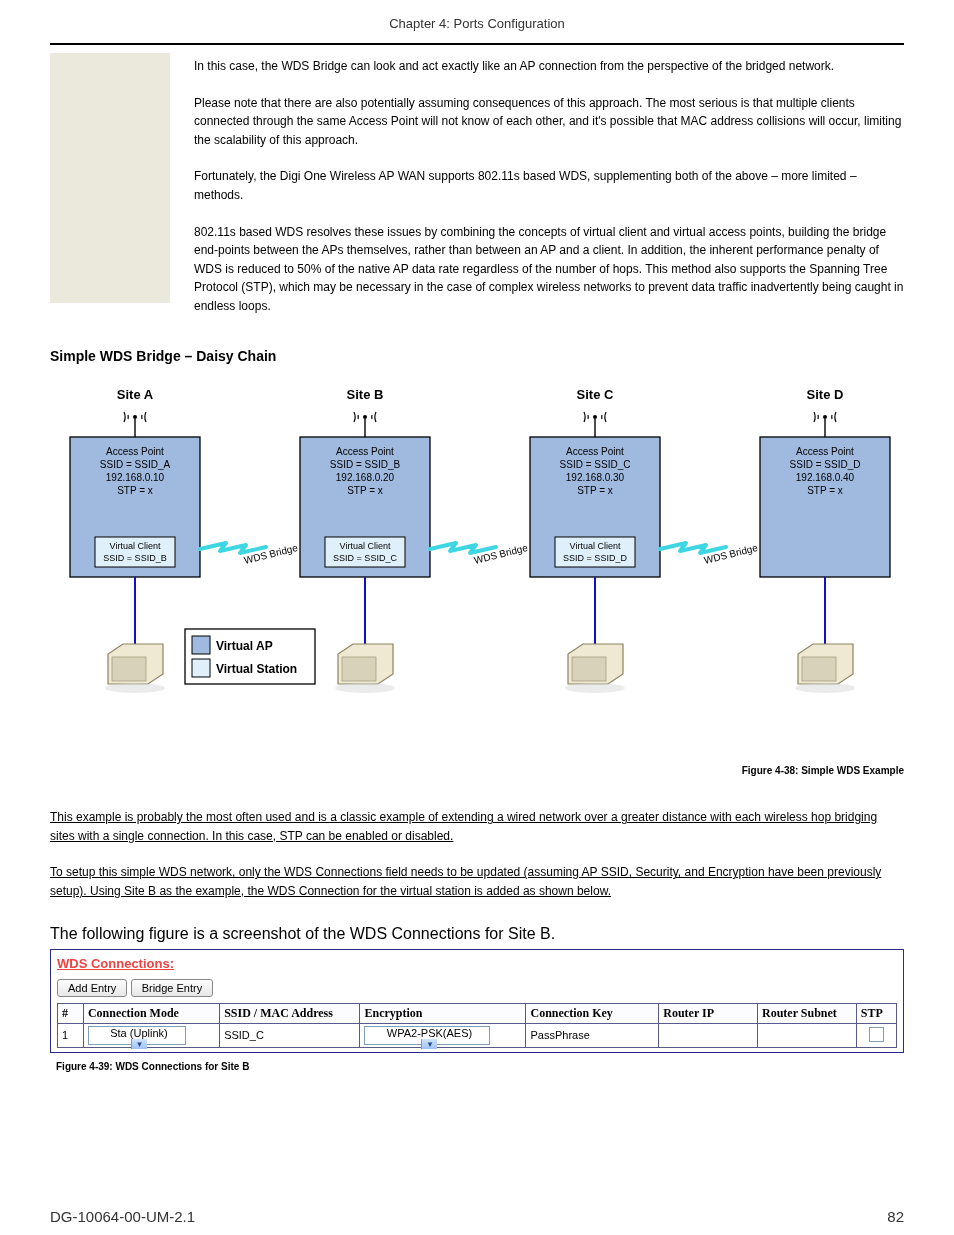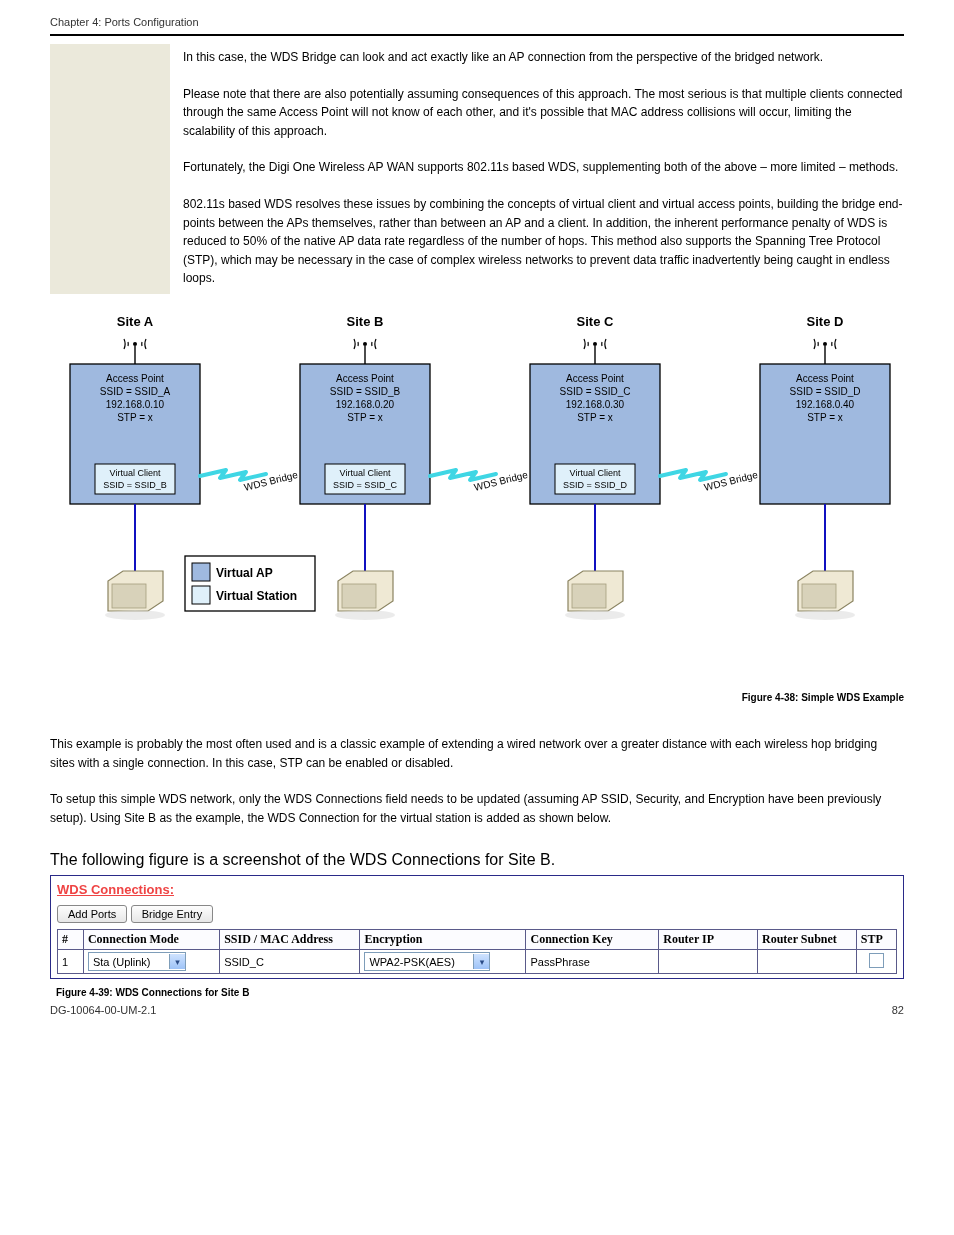--- a/index.html
+++ b/index.html
@@ -14,21 +14,21 @@
     padding: 40px 50px 60px 50px;
   }
   hr.rule {
     border: none;
     border-top: 2px solid #000;
     margin: 0 0 8px 0;
   }
   .toprow {
     display: flex;
     align-items: flex-start;
-    gap: 13px;
+    gap: 24px;
   }
   .beige-box {
     width: 120px;
     height: 250px;
     background: #ebe9db;
     flex: 0 0 auto;
   }
   .top-text {
     flex: 1;
     font-size: 12px;
@@ -53,20 +53,21 @@
   .figure-wrap svg { display:block; }
   .fig-caption {
     font-size: 10px;
     margin: 6px 0 0 6px;
     font-weight: bold;
   }
   .body-text {
     font-size: 12px;
     line-height: 1.55;
     margin-top: 32px;
+    text-decoration: underline;
   }
   .ss-caption {
     font-size: 16px;
     margin: 24px 0 6px 0;
   }
   
   .wds-frame {
     border: 1px solid #2a2a88;
     padding: 6px 6px 4px 6px;
     font-size: 12px;
@@ -113,64 +114,69 @@
   .sel {
     display: inline-flex;
     align-items: center;
     border: 1px solid #7e9db9;
     background: #fff;
     height: 17px;
     padding: 0 0 0 4px;
     font-size: 11px;
     width: 92px;
     justify-content: space-between;
+    flex-direction: column;
   }
   .sel.wide { width: 120px; }
   .sel .arrow {
     width: 15px;
     height: 15px;
     background: linear-gradient(#cfe3ff,#9ec3f7);
     border-left: 1px solid #7e9db9;
     display: inline-flex; align-items:center; justify-content:center;
     color: #2a4b86; font-size: 9px;
   }
   .chk {
     width: 13px; height: 13px; border: 1px solid #7e9db9; background:#fff; display:inline-block;
   }
   .footer {
     display:flex;
     justify-content: space-between;
-    font-size: 11px;
+    font-size: 15px;
     color: #333;
+    margin-top: 130px;
     padding-top: 6px;
   }
   .header-right {
-    text-align: left;
-    font-size: 11px;
+    text-align: center;
+    font-size: 13px;
     color: #333;
-    margin: -24px 0 6px 0;
+    margin: -24px 0 12px 0;
   }
 </style>
 </head>
 <body>
 
 <div class="page">
   <div class="header-right">Chapter 4: Ports Configuration</div>
   <hr class="rule">
 
   <div class="toprow">
     <div class="beige-box"></div>
     <div class="top-text">
       <p class="p">In this case, the WDS Bridge can look and act exactly like an AP connection from the perspective of the bridged network.</p>
       <p class="p">Please note that there are also potentially assuming consequences of this approach. The most serious is that multiple clients connected through the same Access Point will not know of each other, and it's possible that MAC address collisions will occur, limiting the scalability of this approach.</p>
       <p class="p">Fortunately, the Digi One Wireless AP WAN supports 802.11s based WDS, supplementing both of the above – more limited – methods.</p>
       <p class="p" style="margin-bottom:0">802.11s based WDS resolves these issues by combining the concepts of virtual client and virtual access points, building the bridge end-points between the APs themselves, rather than between an AP and a client. In addition, the inherent performance penalty of WDS is reduced to 50% of the native AP data rate regardless of the number of hops. This method also supports the Spanning Tree Protocol (STP), which may be necessary in the case of complex wireless networks to prevent data traffic inadvertently being caught in endless loops.</p>
     </div>
   </div>
 
+  <div class="after-box">
+    <div class="section-title">Simple WDS Bridge – Daisy Chain</div>
+  </div>
 
   <div class="figure-wrap">
     <svg viewBox="0 0 860 380" width="860" height="380">
       <defs>
         <g id="antenna">
           <line x1="0" y1="0" x2="0" y2="-18" stroke="#000" stroke-width="1.4"></line>
           <circle cx="0" cy="-20" r="2" fill="#000"></circle>
           <path d="M -7 -22 A 8 8 0 0 1 -7 -18" fill="none" stroke="#000" stroke-width="1.2"></path>
           <path d="M 7 -22 A 8 8 0 0 0 7 -18" fill="none" stroke="#000" stroke-width="1.2"></path>
           <path d="M -11 -25 A 12 12 0 0 1 -11 -15" fill="none" stroke="#000" stroke-width="1.2"></path>
@@ -270,21 +276,21 @@
   <div class="body-text">
     <p class="p">This example is probably the most often used and is a classic example of extending a wired network over a greater distance with each wireless hop bridging sites with a single connection. In this case, STP can be enabled or disabled.</p>
     <p class="p" style="margin-bottom:0">To setup this simple WDS network, only the WDS Connections field needs to be updated (assuming AP SSID, Security, and Encryption have been previously setup). Using Site B as the example, the WDS Connection for the virtual station is added as shown below.</p>
   </div>
 
   <div class="ss-caption">The following figure is a screenshot of the WDS Connections for Site B.</div>
 
   <div class="wds-frame">
     <div class="wds-title">WDS Connections:</div>
     <div class="wds-btns">
-      <span class="winbtn">Add Ports</span>
+      <span class="winbtn">Add Entry</span>
       <span class="winbtn">Bridge Entry</span>
     </div>
     <table class="wds-table">
       <thead>
         <tr>
           <th style="width:18px">#</th>
           <th style="width:130px">Connection Mode</th>
           <th style="width:140px">SSID / MAC Address</th>
           <th style="width:160px">Encryption</th>
           <th style="width:130px">Connection Key</th>

